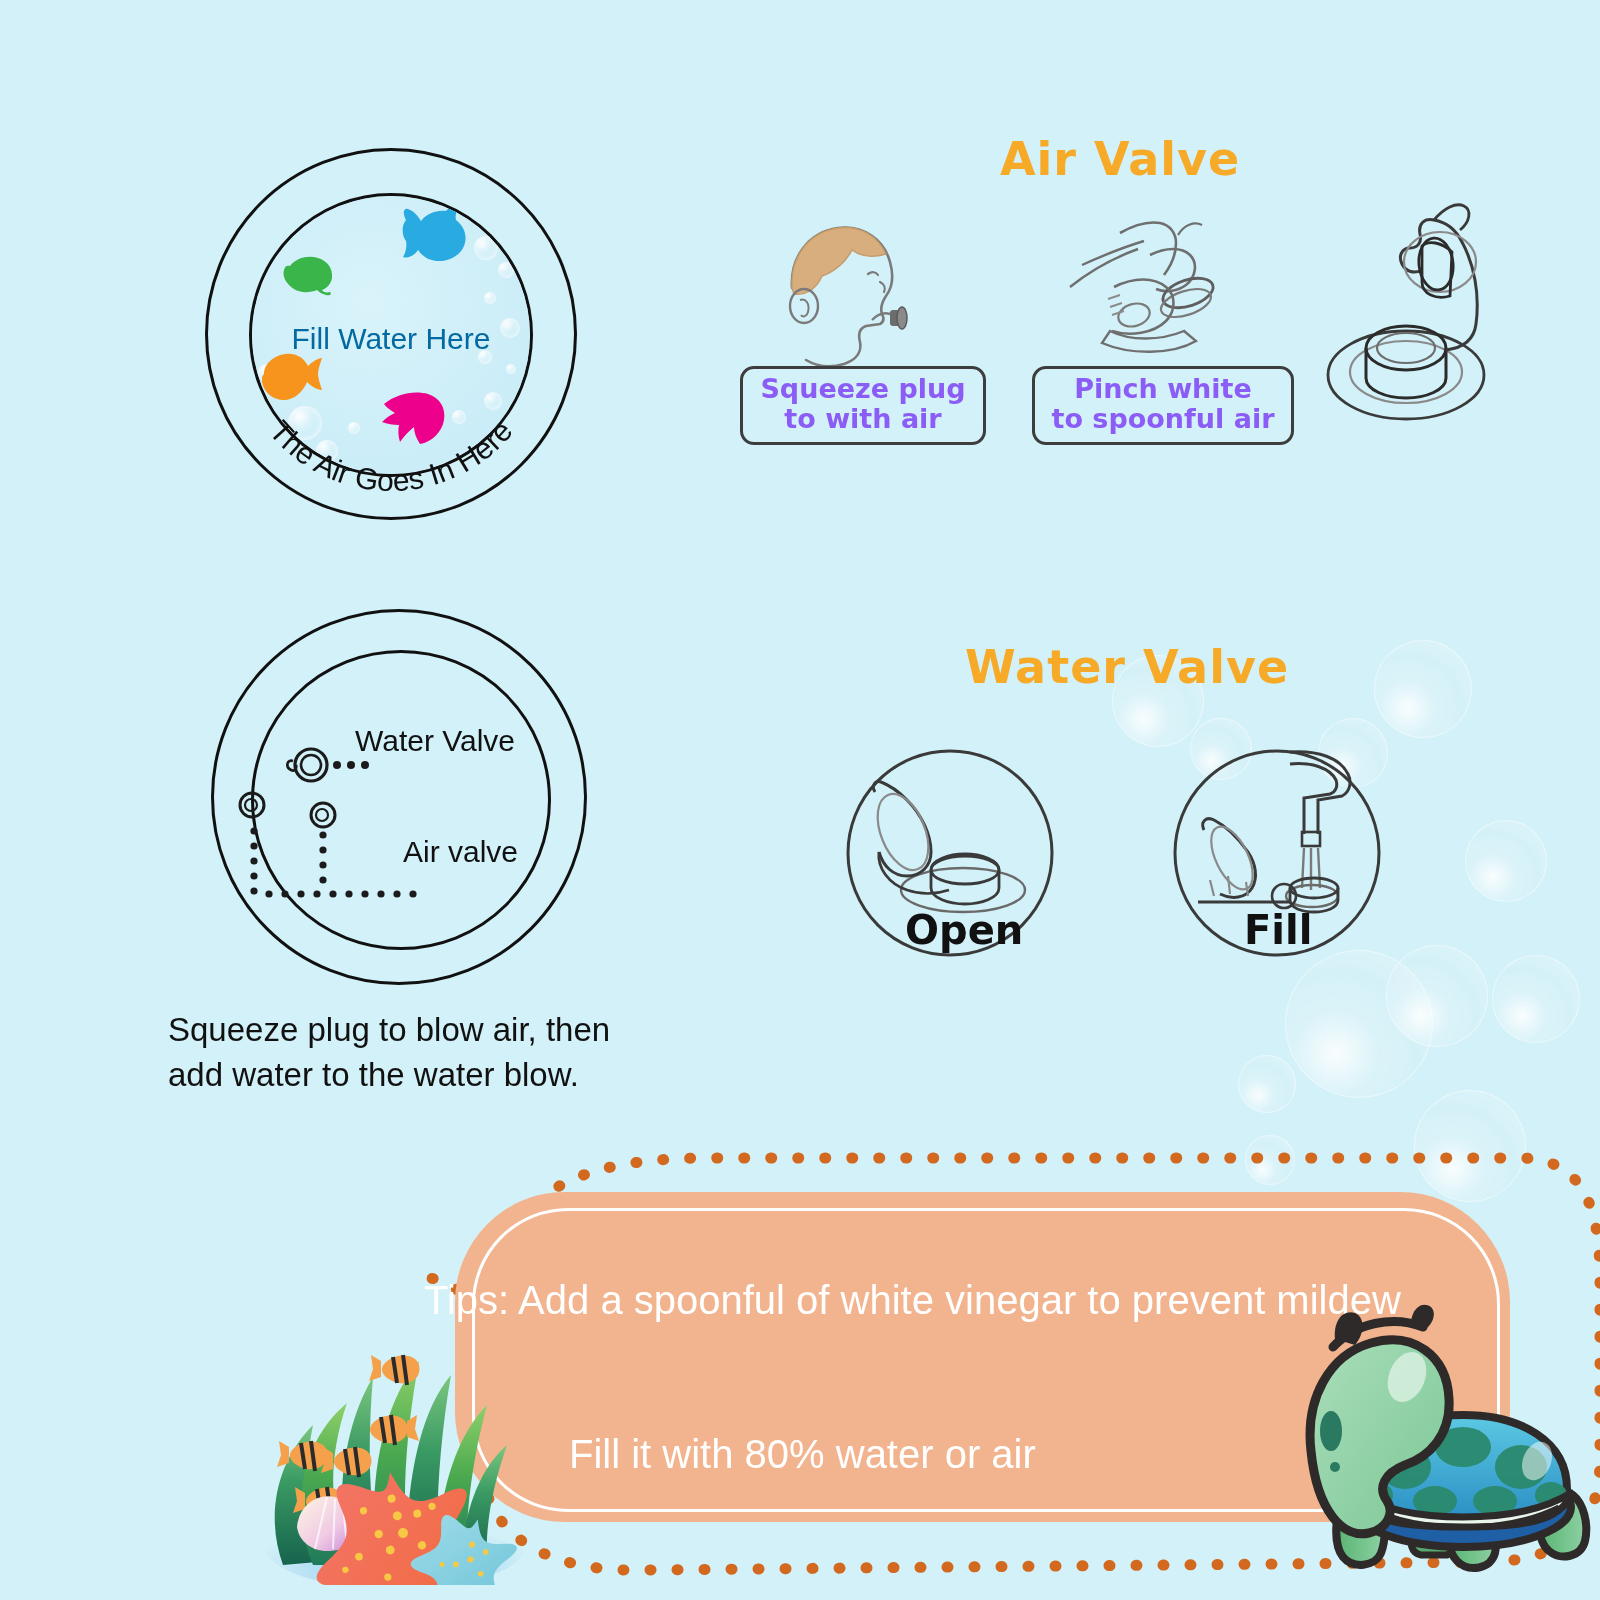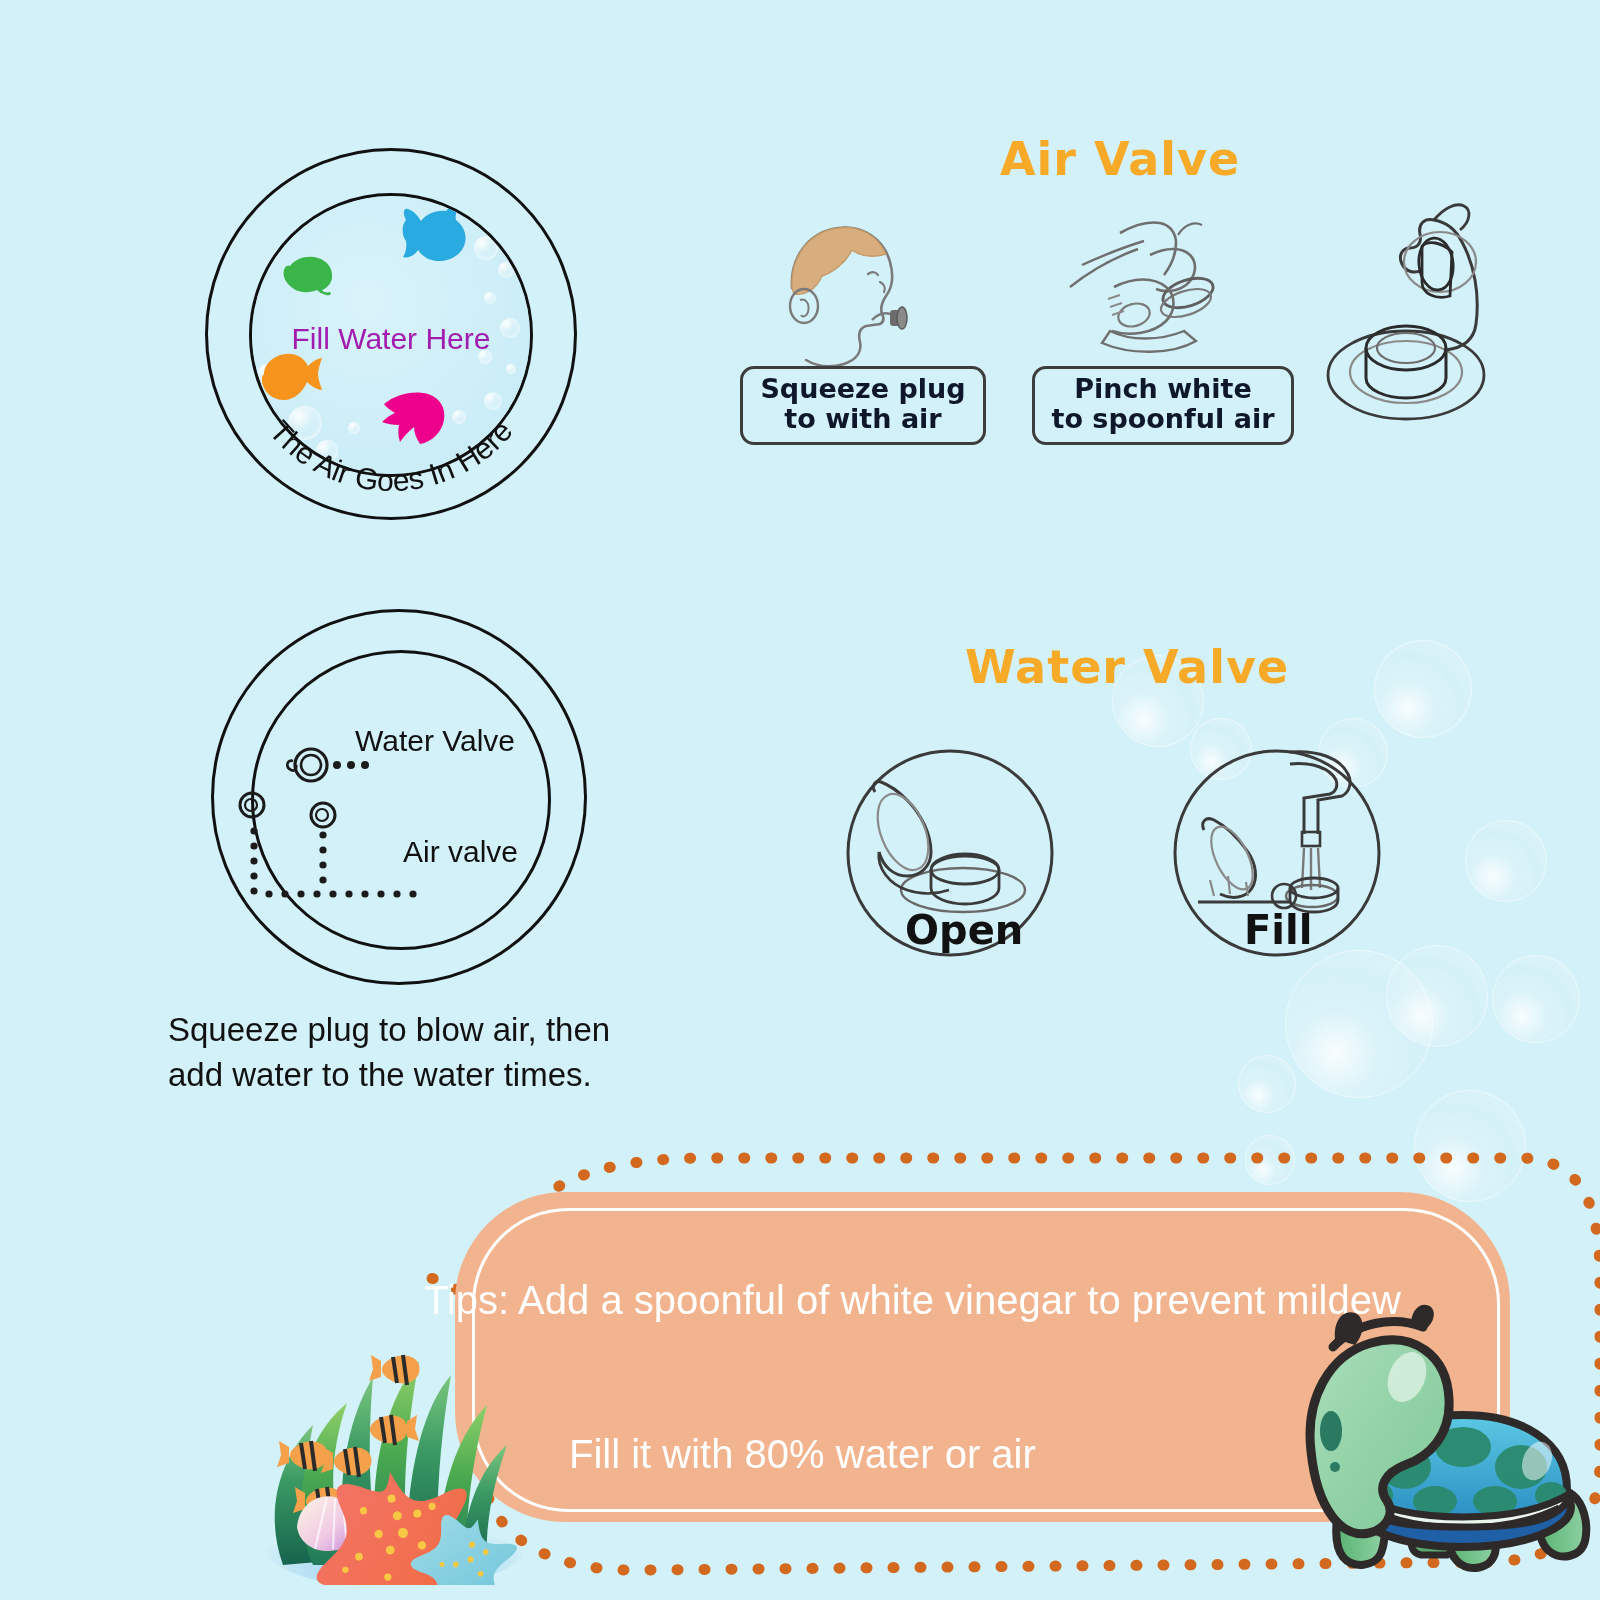--- a/index.html
+++ b/index.html
@@ -37,21 +37,21 @@
   }
   .bowl-fill{
     position:absolute;inset:0;
     border-radius:50%;
     background:radial-gradient(circle at 42% 38%, #d9f3fa 0%, #cdeef8 60%, #c5ebf7 100%);
   }
   .bowl-label{
     position:absolute;left:0;right:0;
     text-align:center;
     font-size:30px;
-    color:#a21caf;
+    color:#0369a1;
     font-family:"Liberation Sans", sans-serif;
   }
 
   .fish{position:absolute;}
 
   .bub{
     position:absolute;border-radius:50%;
     background:radial-gradient(circle at 33% 30%, rgba(255,255,255,.95) 0%, rgba(255,255,255,.22) 38%, rgba(255,255,255,.05) 62%, rgba(255,255,255,.30) 86%, rgba(255,255,255,.55) 100%);
     box-shadow:inset 0 0 6px rgba(255,255,255,.8);
   }
@@ -66,21 +66,21 @@
     position:absolute;
     border:3px solid #3d3d3d;
     border-radius:14px;
     background:#d3f1f8;
     padding:5px 14px 8px;
     text-align:center;
     font-family:"DejaVu Sans", sans-serif;
     font-weight:bold;
     font-size:27px;
     line-height:1.12;
-    color:#0f172a;
+    color:#8b5cf6;
     white-space:nowrap;
   }
 
   
   .tips-panel{
     position:absolute;
     background:#f2b48e;
     border-radius:110px;
   }
   .tips-inner-line{
@@ -273,21 +273,21 @@
         <circle cx="186" cy="285" r="3.6"></circle>
       <circle cx="202" cy="285" r="3.6"></circle>
     </g>
   </svg>
 
   <div class="valve-label" style="left:355px;top:724px;">Water Valve</div>
   <div class="valve-label" style="left:403px;top:835px;">Air valve</div>
 
   <div class="body-text" style="left:168px;top:1008px;">
     <div>Squeeze plug to blow air, then</div>
-    <div>add water to the water times.</div>
+    <div>add water to the water blow.</div>
   </div>
 
   <div class="heading abs" style="left:965px;top:640px;">Water Valve</div>
 
   <svg class="abs" style="left:845px;top:748px;width:210px;height:210px;" viewBox="0 0 210 210">
     <circle cx="105" cy="105" r="102" fill="none" stroke="#3a3a3a" stroke-width="3"></circle>
     <ellipse cx="118" cy="142" rx="62" ry="22" fill="none" stroke="#6a6a6a" stroke-width="2.4"></ellipse>
     <path d="M86 140 L86 122 C86 112 104 106 120 106 C136 106 154 112 154 122 L154 140" fill="none" stroke="#3a3a3a" stroke-width="2.8"></path>
     <ellipse cx="120" cy="122" rx="34" ry="14" fill="none" stroke="#3a3a3a" stroke-width="2.8"></ellipse>
     <path d="M86 140 C86 150 104 156 120 156 C136 156 154 150 154 140" fill="none" stroke="#3a3a3a" stroke-width="2.8"></path>

